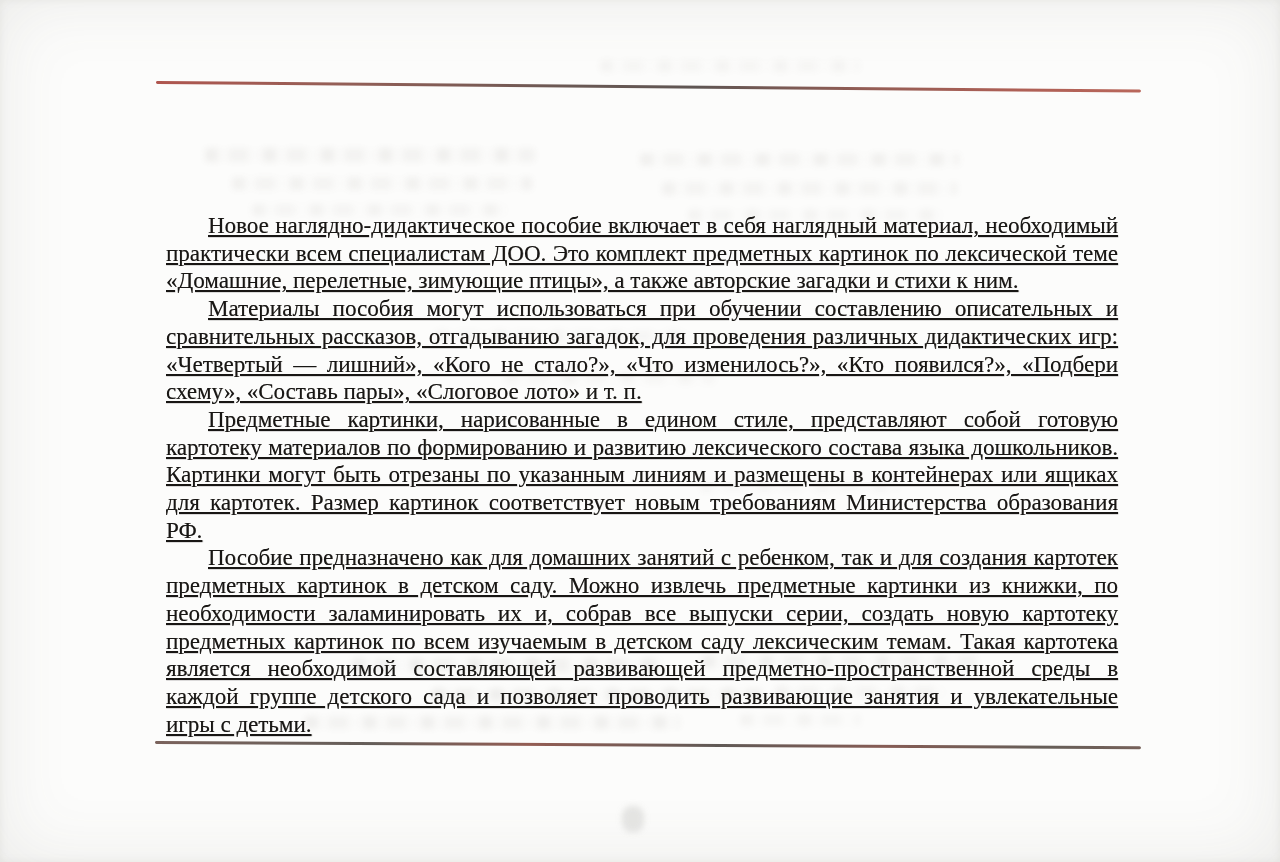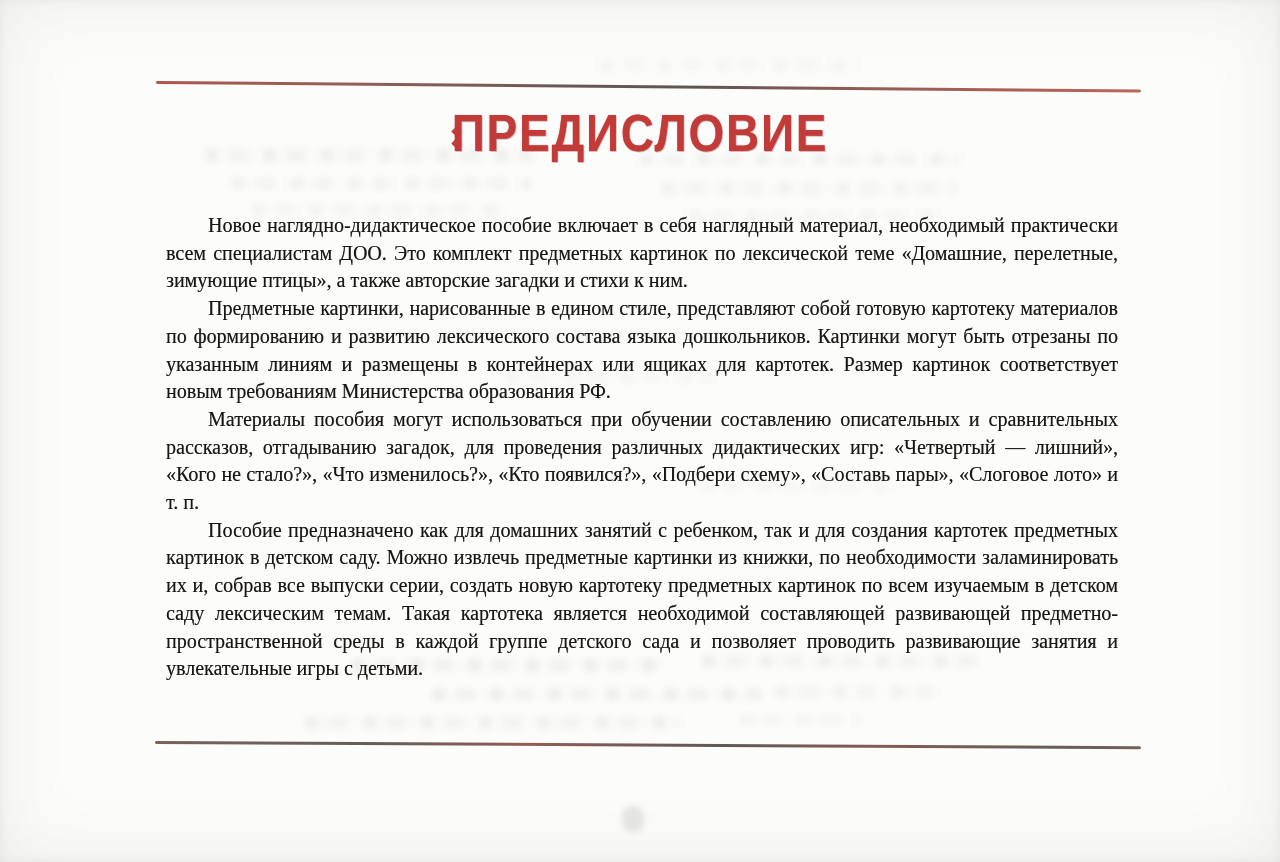--- a/index.html
+++ b/index.html
@@ -54,25 +54,26 @@
     background:#c23b39;
     transform:rotate(45deg);
     left:22px;
     box-shadow:0 0 1px rgba(160,40,40,.6);
   }
   .d1{top:24px;} .d2{top:36px;}
   
   .content{
     position:absolute;
     left:166px;top:212px;width:952px;
-    font-size:20px;line-height:27.7px;
+    font-size:23px;line-height:27.7px;
     color:#181614;
     text-align:justify;
     z-index:1;
     text-shadow:0.3px 0.3px 0.4px rgba(50,45,40,0.55);
+    text-decoration:underline;
   }
   .content p{margin:0;text-indent:42px;}
   
   .watermark{
     position:absolute;
     left:0;top:360px;width:1280px;height:150px;
     display:flex;align-items:center;justify-content:center;
     z-index:5;pointer-events:none;
     overflow:hidden;
   }
@@ -129,27 +130,22 @@
   <div class="smudge" style="left:702px;top:655px;width:275px;height:13px;opacity:.45;"></div>
   <div class="smudge" style="left:432px;top:688px;width:330px;height:13px;opacity:.50;"></div>
   <div class="smudge" style="left:775px;top:686px;width:170px;height:12px;opacity:.38;"></div>
   <div class="smudge" style="left:305px;top:716px;width:375px;height:13px;opacity:.45;"></div>
   <div class="smudge" style="left:740px;top:714px;width:120px;height:12px;opacity:.32;"></div>
   <div class="pagenum-smudge"></div>
 
   <div class="rule rule-top"></div>
   <div class="rule rule-bottom"></div>
 
-  <div class="title-wrap">
-    <div class="title">ПРЕДИСЛОВИЕ</div>
-    <div class="title-diamond d1"></div>
-    <div class="title-diamond d2"></div>
-  </div>
 
   <div class="content">
     <p>Новое наглядно-дидактическое пособие включает в себя наглядный материал, необходимый практически всем специалистам ДОО. Это комплект предметных картинок по лексической теме «Домашние, перелетные, зимующие птицы», а также авторские загадки и стихи к ним.</p>
+    <p>Материалы пособия могут использоваться при обучении составлению описательных и сравнительных рассказов, отгадыванию загадок, для проведения различных дидактических игр: «Четвертый — лишний», «Кого не стало?», «Что изменилось?», «Кто появился?», «Подбери схему», «Составь пары», «Слоговое лото» и т. п.</p>
     <p>Предметные картинки, нарисованные в едином стиле, представляют собой готовую картотеку материалов по формированию и развитию лексического состава языка дошкольников. Картинки могут быть отрезаны по указанным линиям и размещены в контейнерах или ящиках для картотек. Размер картинок соответствует новым требованиям Министерства образования РФ.</p>
-    <p>Материалы пособия могут использоваться при обучении составлению описательных и сравнительных рассказов, отгадыванию загадок, для проведения различных дидактических игр: «Четвертый — лишний», «Кого не стало?», «Что изменилось?», «Кто появился?», «Подбери схему», «Составь пары», «Слоговое лото» и т. п.</p>
     <p>Пособие предназначено как для домашних занятий с ребенком, так и для создания картотек предметных картинок в детском саду. Можно извлечь предметные картинки из книжки, по необходимости заламинировать их и, собрав все выпуски серии, создать новую картотеку предметных картинок по всем изучаемым в детском саду лексическим темам. Такая картотека является необходимой составляющей развивающей предметно-пространственной среды в каждой группе детского сада и позволяет проводить развивающие занятия и увлекательные игры с детьми.</p>
   </div>
 
 
 </div>
 
 </body></html>

